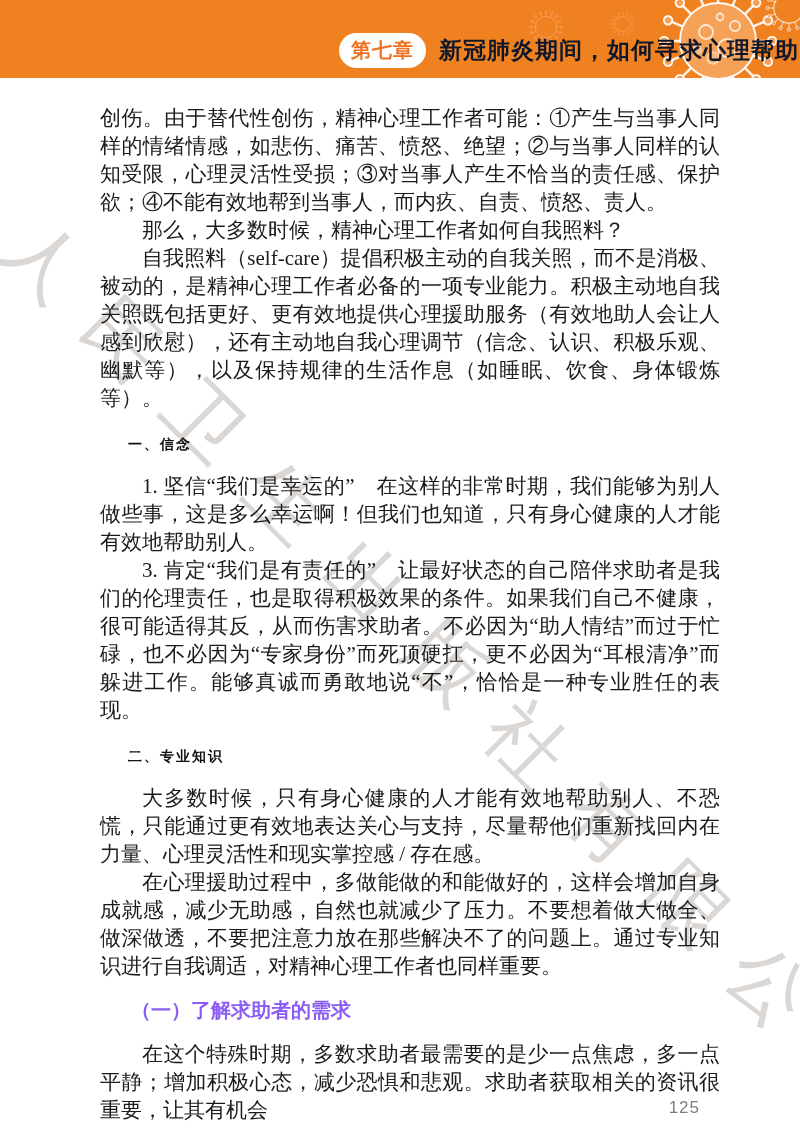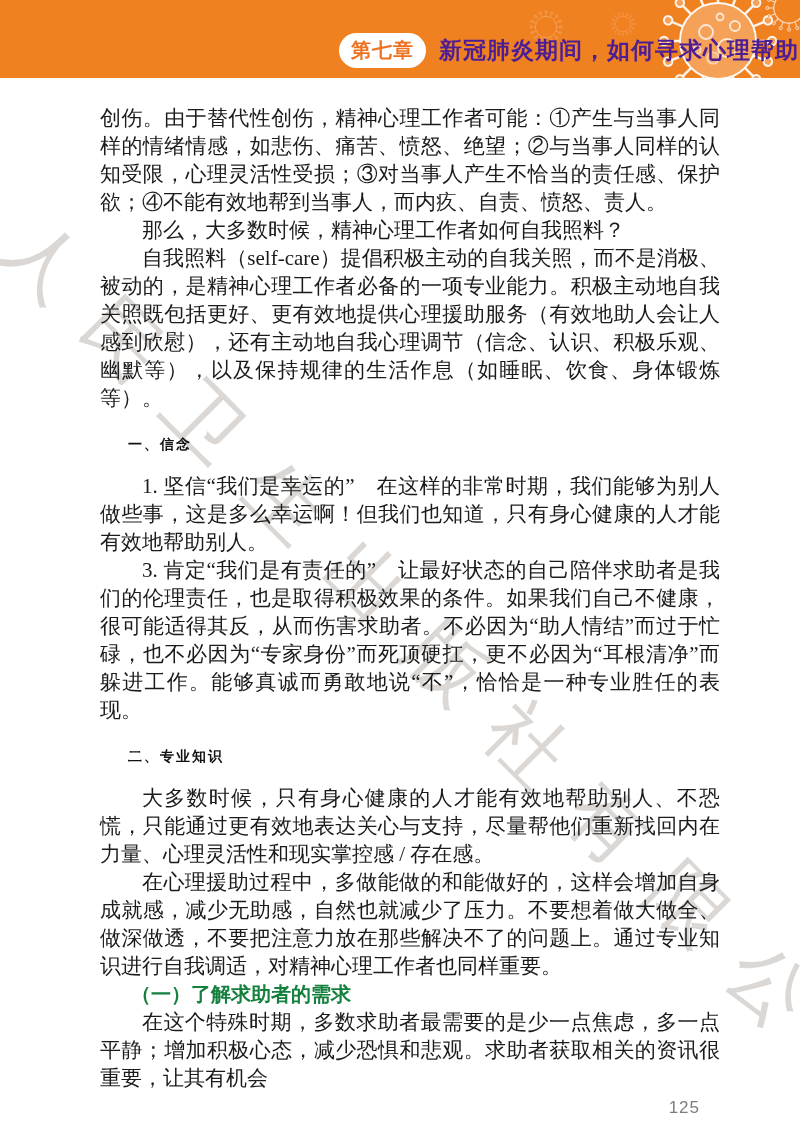--- a/index.html
+++ b/index.html
@@ -27,21 +27,21 @@
     font-family:"Liberation Sans","DejaVu Sans",sans-serif;
     font-weight:bold;
     font-size:20px;
     line-height:1;
     padding:7px 12px 8px;
     border-radius:18px;
     letter-spacing:1px;
     white-space:nowrap;
   }
   .chapter-title{
-    color:#4c1d95;
+    color:#0f172a;
     font-family:"Liberation Sans","DejaVu Sans",sans-serif;
     font-weight:bold;
     font-size:23px;
     letter-spacing:1px;
     white-space:nowrap;
   }
   .virus-svg{position:absolute;left:0;top:0;z-index:1;}
   .virus-ball{fill:#F5A158;stroke:rgba(255,255,255,0.95);stroke-width:2;}
   .virus-spike line{stroke:rgba(255,255,255,0.9);stroke-width:2.5;}
   .virus-spike circle{fill:#F5A158;stroke:rgba(255,255,255,0.9);stroke-width:2;}
@@ -83,22 +83,22 @@
     color:#111111;
     margin:18px 0 14px;
     padding-left:2em;
     letter-spacing:2px;
     text-align:left;
   }
   .sub-heading{
     font-family:Liberation Serif, serif;
     font-size:20px;
     font-weight:bold;
-    color:#15803d;
-    margin:0 0;
+    color:#8b5cf6;
+    margin:16px 0;
     text-indent:1.55em;
     text-align:left;
   }
   
   .page-number{
     position:absolute;
     right:100px;bottom:22px;
     font-family:"Liberation Sans","DejaVu Sans",sans-serif;
     font-size:17px;
     color:#7d7d7d;

